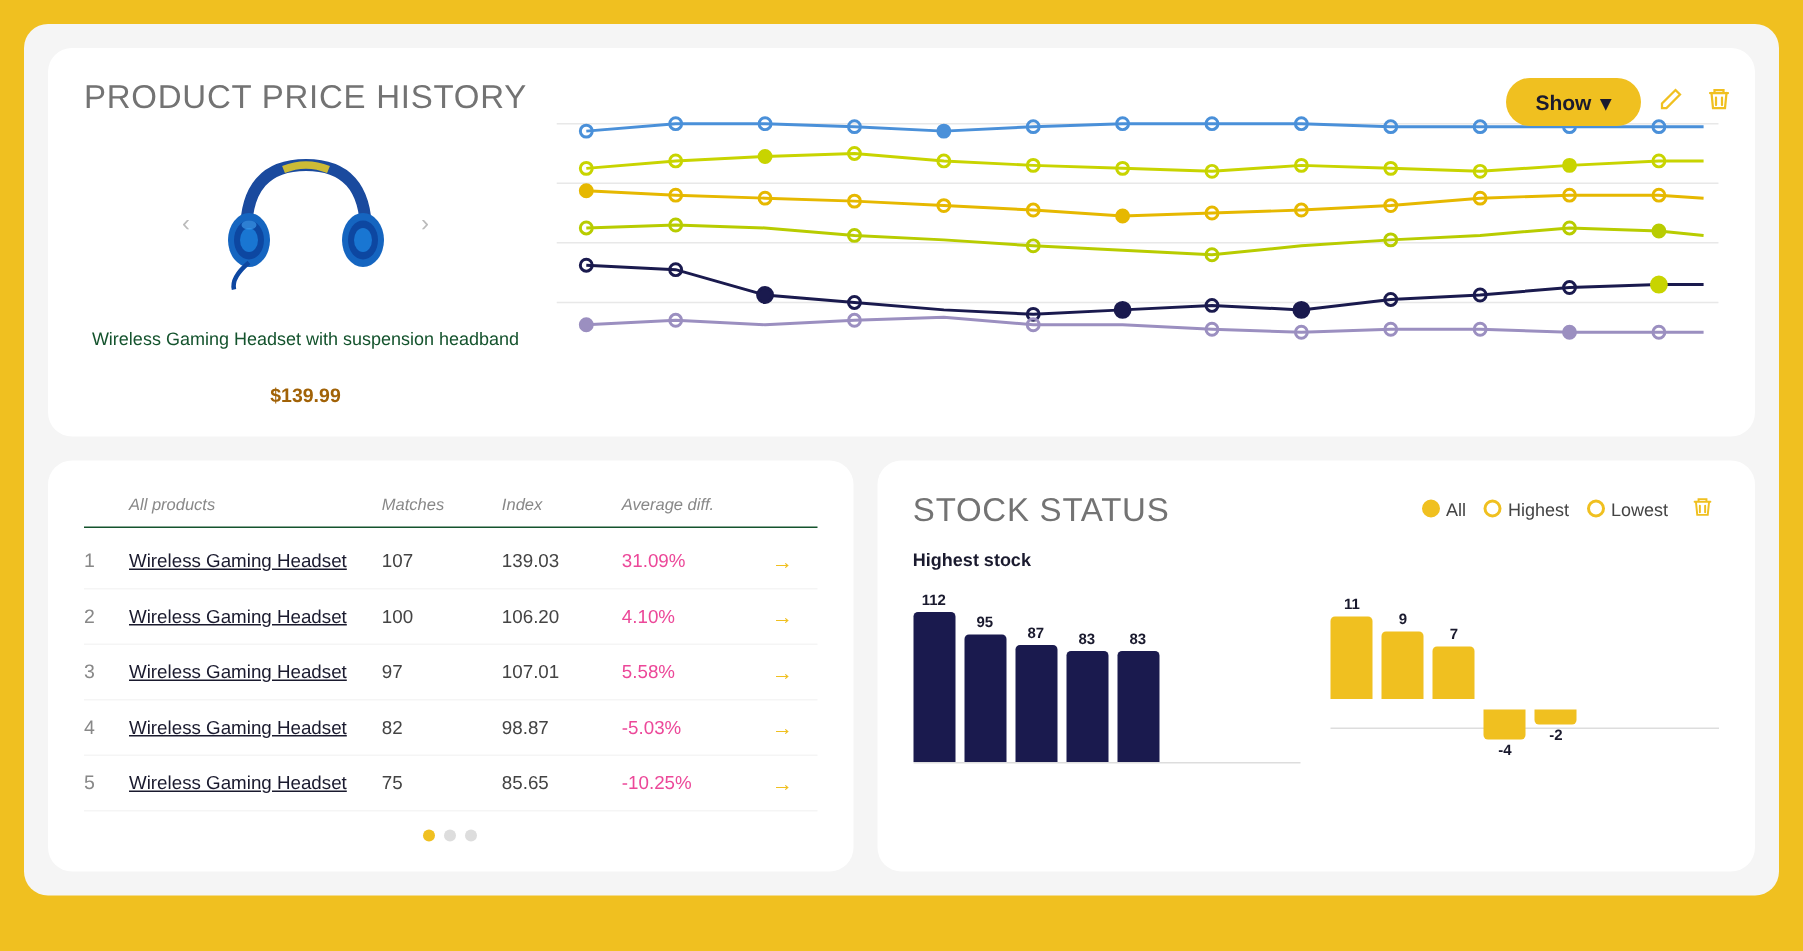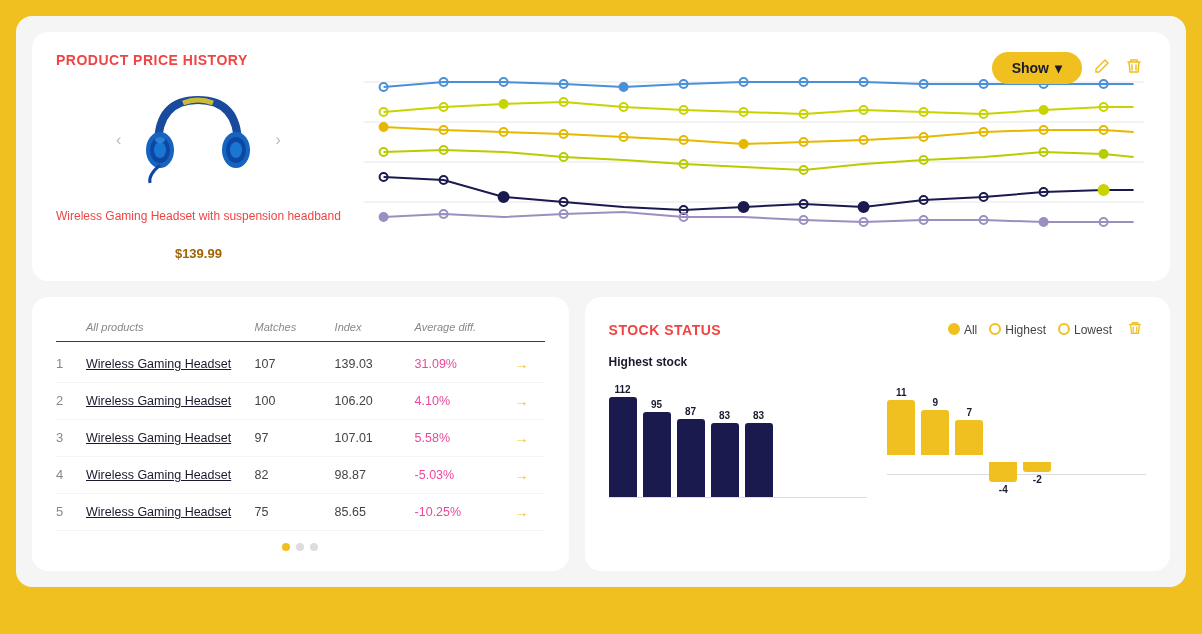--- a/index.html
+++ b/index.html
@@ -19,23 +19,23 @@
       background: #fff;
       border-radius: 16px;
       margin: 16px;
       padding: 20px 24px;
       display: flex;
       align-items: flex-start;
       gap: 20px;
       position: relative;
     }
     .section-title {
-      font-size: 14px;
-      font-weight: 700;
-      color: #ef4444;
+      font-size: 22px;
+      font-weight: 400;
+      color: #737373;
       letter-spacing: 0.5px;
     }
     .price-history-left {
       min-width: 200px;
       display: flex;
       flex-direction: column;
       align-items: center;
     }
     .price-history-header {
       display: flex;
@@ -64,42 +64,42 @@
       align-items: center;
       justify-content: center;
     }
     
     .product-info {
       text-align: center;
       margin-top: 8px;
     }
     .product-name {
       font-size: 12px;
-      color: #ef4444;
+      color: #14532d;
       line-height: 1.4;
       text-align: right;
     }
     .product-price {
       font-size: 13px;
       font-weight: 700;
       color: #a16207;
       margin-top: 21px;
     }
     .price-history-chart {
       flex: 1;
       height: 200px;
       position: relative;
     }
     .top-right-actions {
       display: flex;
       align-items: center;
       gap: 8px;
       position: absolute;
       top: 20px;
-      right: 24px;
+      right: 12px;
     }
     .show-btn {
       background: #f0c020;
       border: none;
       border-radius: 24px;
       padding: 8px 20px;
       font-size: 14px;
       font-weight: 600;
       cursor: pointer;
       display: flex;

